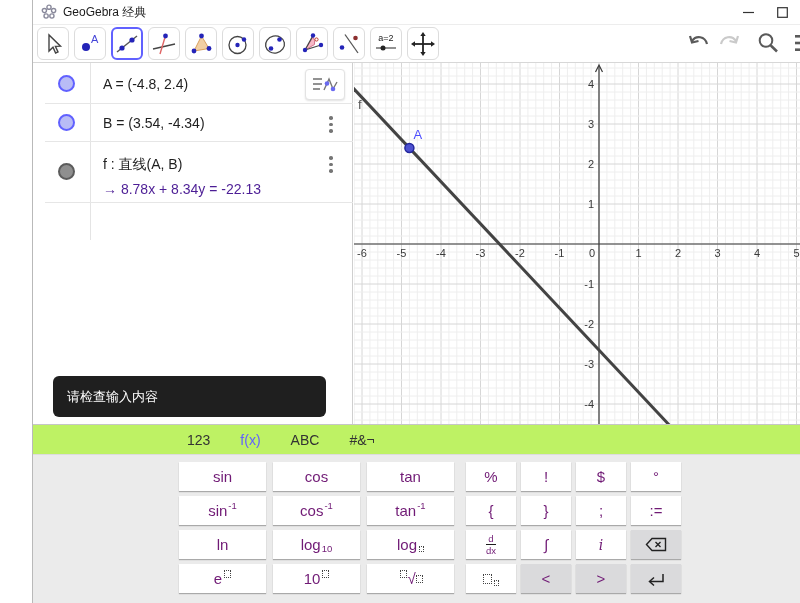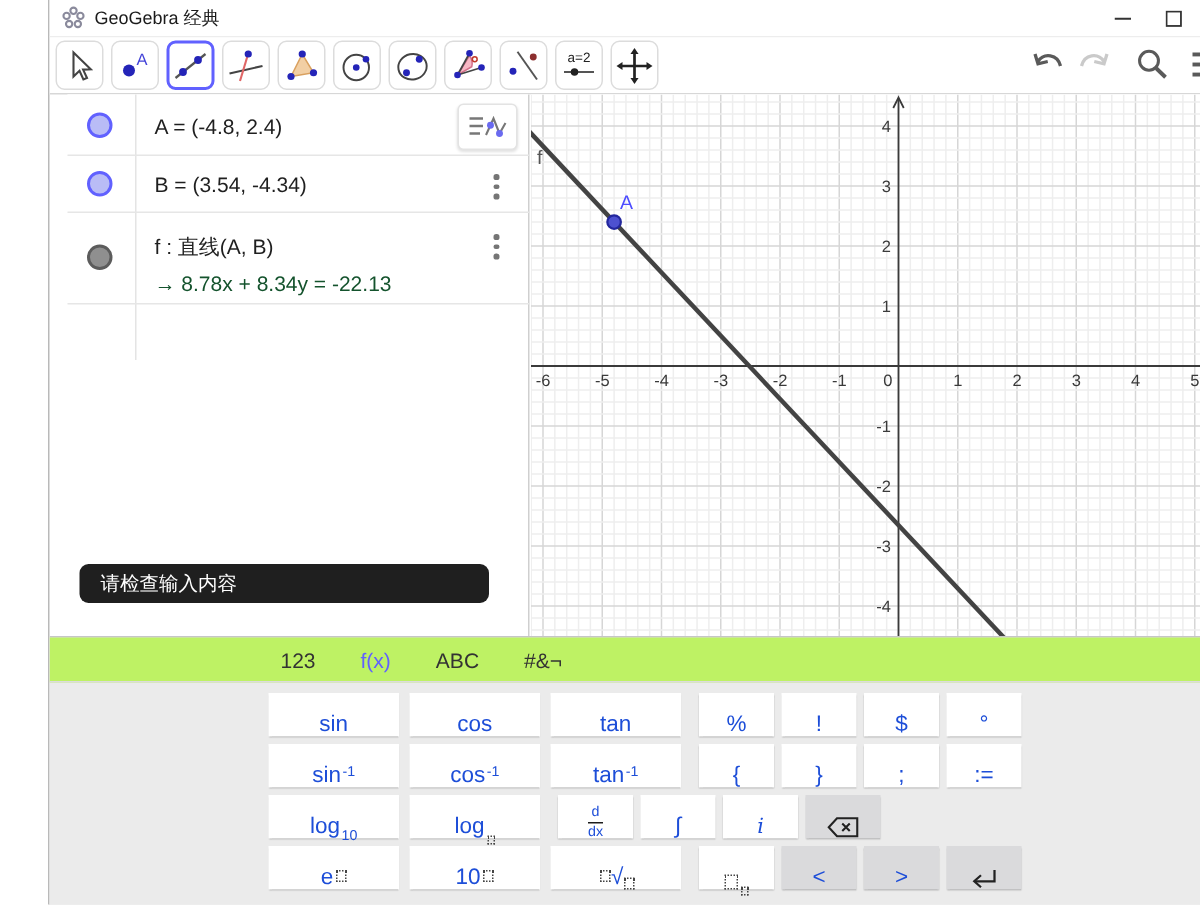--- a/index.html
+++ b/index.html
@@ -25,41 +25,41 @@
   #marble-divider{position:absolute;left:45px;top:0;width:1px;height:177px;background:#e4e4e4;}
   .alg-row{position:absolute;left:0;width:308px;border-bottom:1px solid #e6e6e6;}
   .alg-text{position:absolute;left:58px;font-size:14px;color:#1f1f1f;white-space:nowrap;}
   .marble{position:absolute;left:13px;width:17px;height:17px;border-radius:50%;}
   .marble.blue{background:#b9bcf6;border:2px solid #6161ff;}
   .marble.gray{background:#8f8f8f;border:2px solid #5c5c5c;}
   .dots3{position:absolute;right:20px;width:4px;}
   .dots3 b{display:block;width:3.5px;height:3.5px;border-radius:50%;background:#757575;margin:0 0 3px 0;}
   .supsm{font-size:10px;vertical-align:6px;}
   #alg-style-btn{position:absolute;right:8px;top:6px;width:40px;height:31px;background:#fff;border:1px solid #e3e3e3;border-radius:4px;box-shadow:0 1px 2px rgba(0,0,0,.12);display:flex;align-items:center;justify-content:center;}
-  #tooltip{position:absolute;left:8px;top:313px;width:273px;height:26px;background:#1f1f1f;border-radius:6px;color:#fff;font-size:13px;display:flex;align-items:center;padding-left:14px;}
+  #tooltip{position:absolute;left:8px;top:313px;width:273px;height:41px;background:#1f1f1f;border-radius:6px;color:#fff;font-size:13px;display:flex;align-items:center;padding-left:14px;}
 
   
   #graph{position:absolute;left:309px;top:0;width:491px;height:361px;background:#fff;}
   #graph-svg{position:absolute;left:0;top:0;}
   #gfx-style-btn{position:absolute;left:454px;top:3px;width:34px;height:33px;background:#fff;border-radius:4px;box-shadow:0 1px 3px rgba(0,0,0,.25);display:flex;align-items:center;justify-content:center;}
   .float-btn{position:absolute;left:449px;width:28px;height:28px;background:#fff;border-radius:50%;box-shadow:0 1px 3px rgba(0,0,0,.3);display:flex;align-items:center;justify-content:center;}
   #zoom-in-btn{top:248px;} #zoom-out-btn{top:282px;} #fullscreen-btn{top:317px;}
 
   
   #keyboard{position:absolute;left:0;top:424px;width:800px;height:179px;background:#ebebeb;border-top:1px solid #c6c6c6;}
   #kb-header{position:absolute;left:0;top:0;width:800px;height:30px;background:#bef264;border-bottom:1px solid #dcdcdc;display:flex;align-items:center;}
   #kb-tabs{display:flex;margin-left:150px;gap:22px;}
   .kb-tab{font-size:14px;color:#333;padding:2px 4px;}
   .kb-tab.active{color:#6161ff;}
   #kb-close{position:absolute;right:14px;top:5px;width:22px;height:22px;display:flex;align-items:center;justify-content:center;}
   #kb-keys{position:absolute;left:146px;top:37px;}
   .kb-row{display:flex;margin-bottom:5px;}
   .kb-group{display:flex;gap:7px;}
   .kb-group.narrow{gap:5px;margin-left:12px;}
-  .key{height:29px;background:#fff;border-radius:0;box-shadow:0 1px 1px rgba(0,0,0,.28);display:flex;align-items:flex-end;justify-content:center;font-size:15px;color:#1d4ed8;}
+  .key{height:29px;background:#fff;border-radius:0;box-shadow:0 1px 1px rgba(0,0,0,.28);display:flex;align-items:center;justify-content:center;font-size:15px;color:#701a75;}
   .key.wide{width:87px;} .key.narrow{width:50px;}
   .key.gray{background:#dadadc;}
   .key .sup{font-size:9.5px;margin-left:1px;position:relative;top:-5px;}
   .key .sub{font-size:9.5px;margin-left:1px;position:relative;top:4px;}
   .ph{display:inline-block;width:7px;height:8px;border:1px dotted #444;}
   .ph.up{position:relative;top:-5px;margin-left:2px;}
   .ph.dn{width:5px;height:6px;position:relative;top:4px;margin-left:2px;}
   .frac{display:inline-flex;flex-direction:column;align-items:center;line-height:1;}
   .frac .ftop{font-size:9.5px;border-bottom:1px solid #1c1c1c;padding:0 2px 1px;}
   .frac .fbot{font-size:9.5px;padding-top:1px;}
@@ -243,21 +243,21 @@
         <div class="dots3" style="top:12px">
             <b></b>
             <b></b>
             <b></b>
           </div>
       </div>
 
       <div class="alg-row" style="top:79px;height:61px">
         <span class="marble gray" style="top:21px"></span>
         <span class="alg-text" style="top:14px">f : 直线(A, B)</span>
-        <span class="alg-text" style="top:39px;color:#14532d">→  8.78x + 8.34y = -22.13</span>
+        <span class="alg-text" style="top:39px;color:#4c1d95">→  8.78x + 8.34y = -22.13</span>
         <div class="dots3" style="top:14px">
             <b></b>
             <b></b>
             <b></b>
           </div>
       </div>
 
 
       <div id="tooltip">
         <span>请检查输入内容</span>
@@ -513,20 +513,23 @@
               <span>;</span>
             </div>
             <div class="key narrow">
               <span>:=</span>
             </div>
           </div>
         </div>
         <div class="kb-row">
           <div class="kb-group">
             <div class="key wide">
+              <span>ln</span>
+            </div>
+            <div class="key wide">
               <span>log</span>
               <span class="sub">10</span>
             </div>
             <div class="key wide">
               <span>log</span>
               <span class="ph dn"></span>
             </div>
           </div>
           <div class="kb-group narrow">
             <div class="key narrow">

